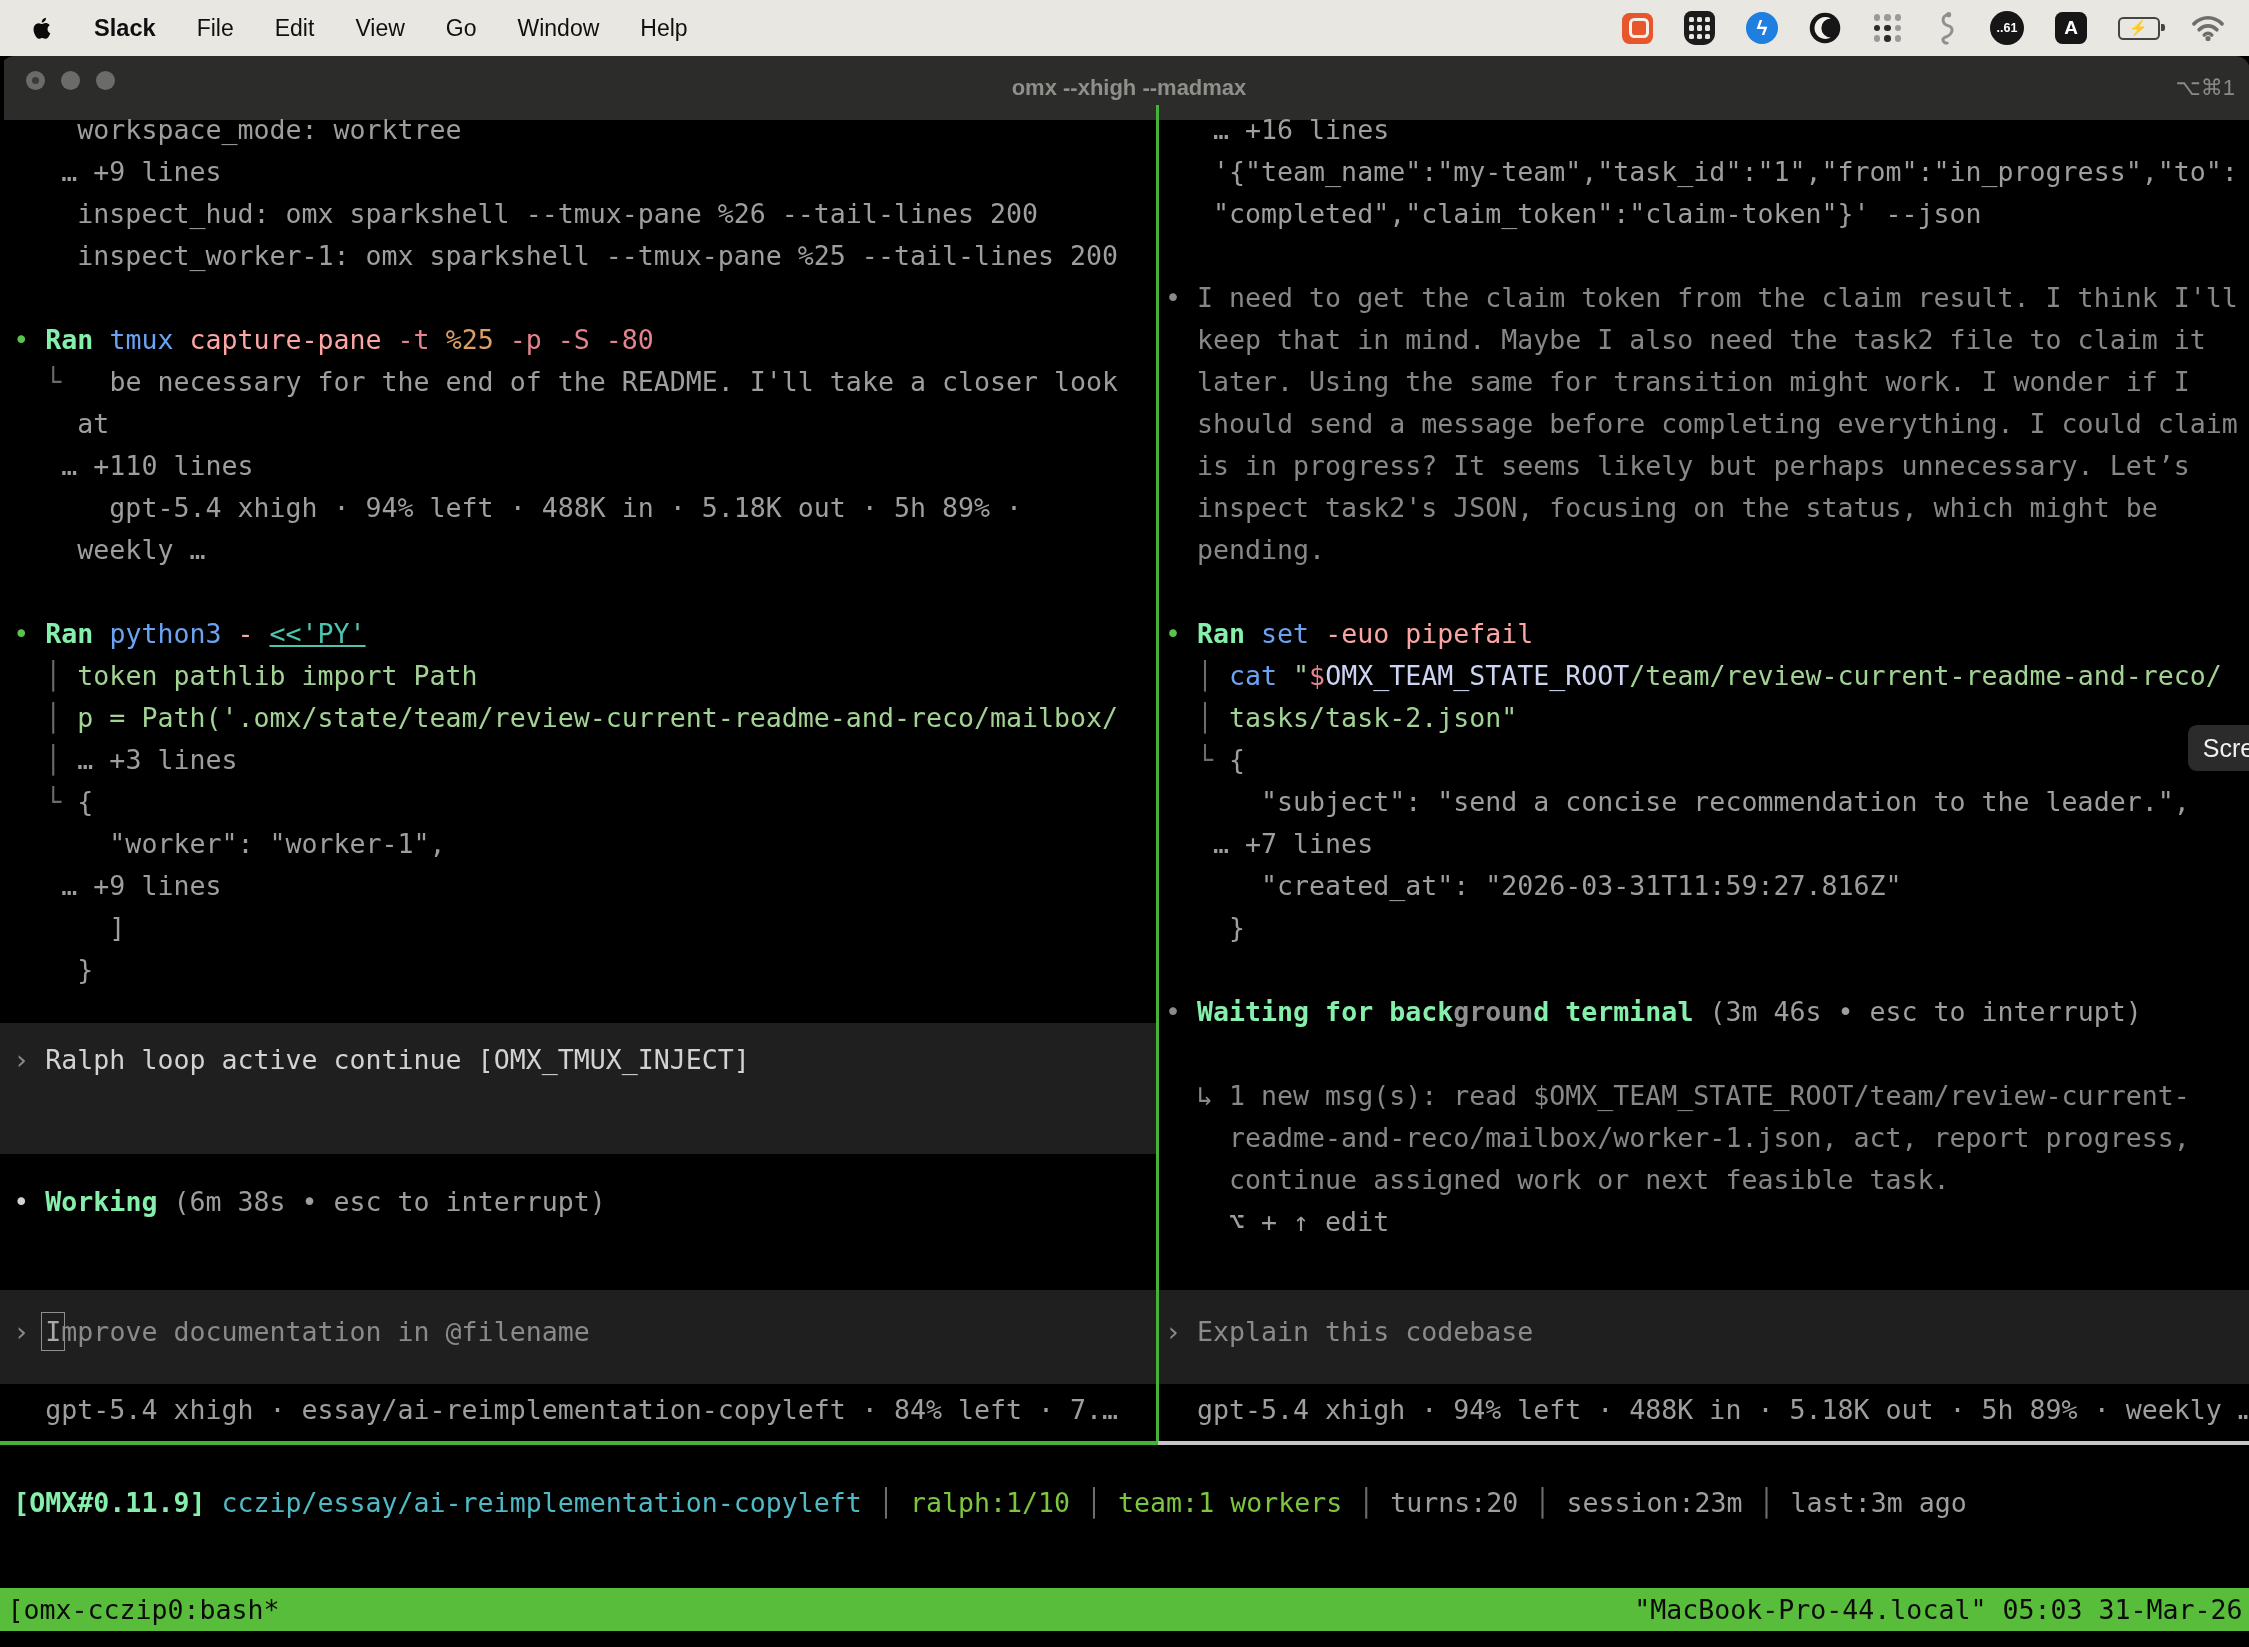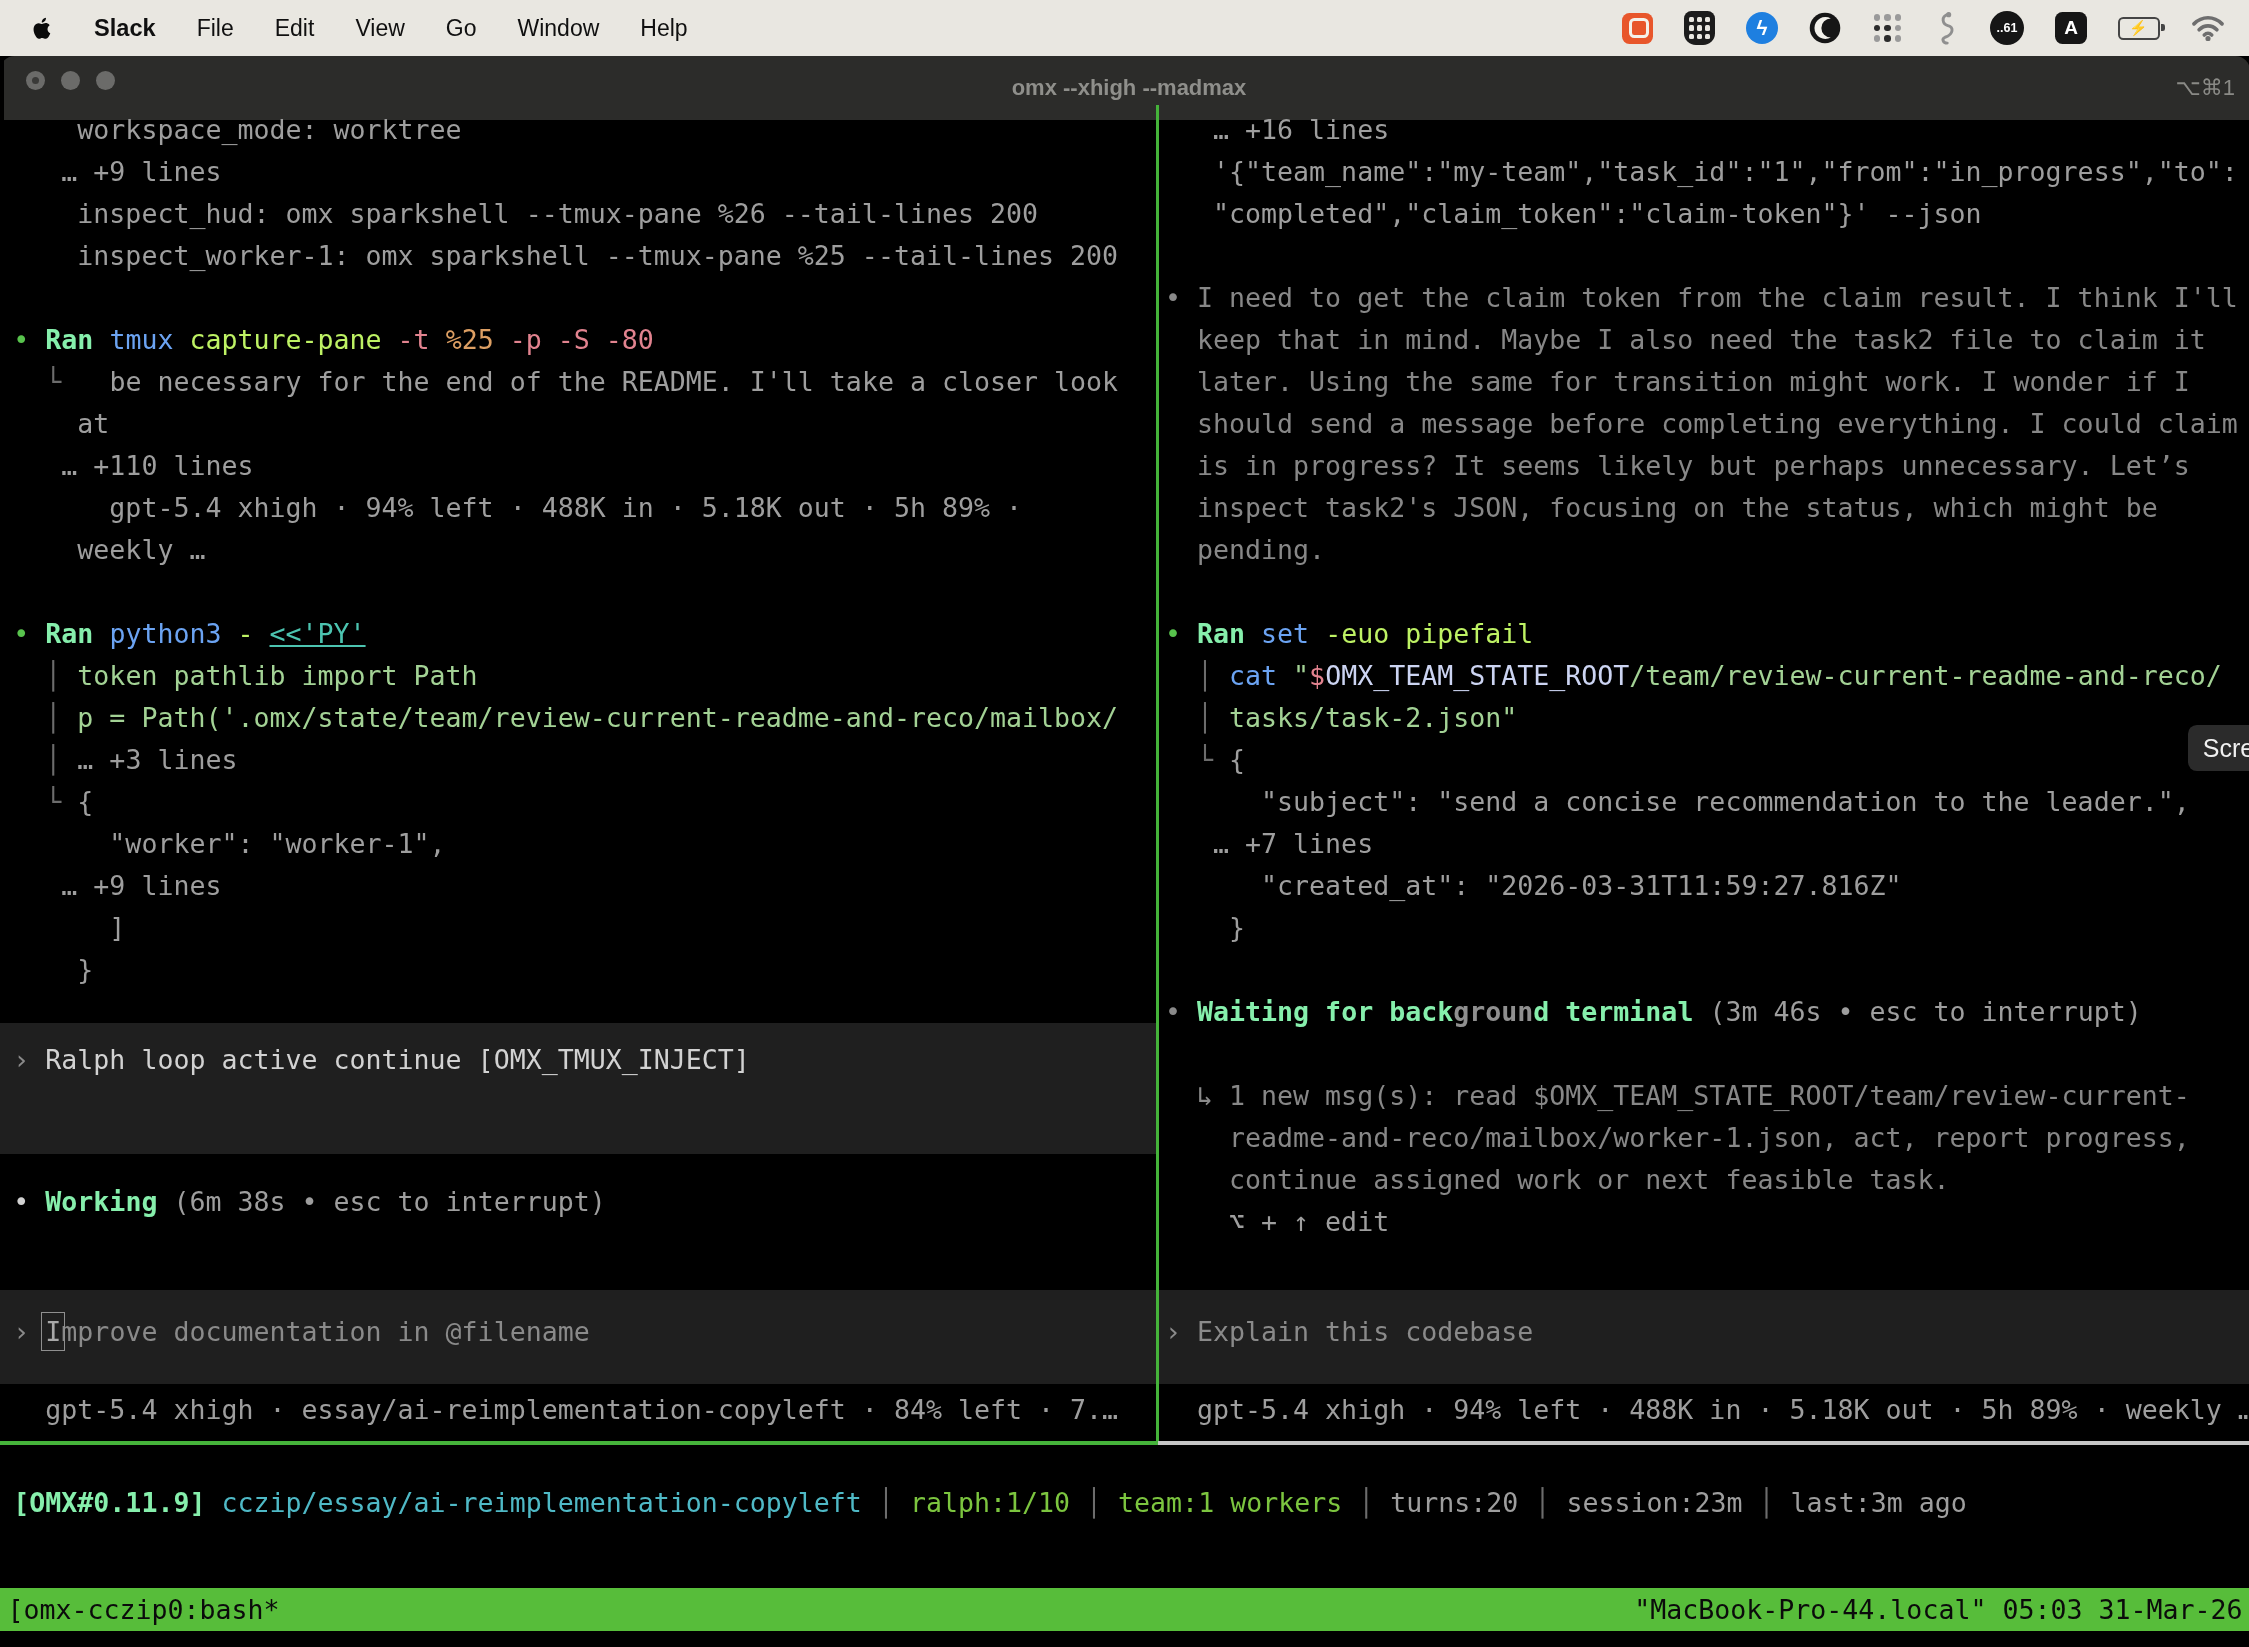--- a/index.html
+++ b/index.html
@@ -50,21 +50,21 @@
           font-family:"Liberation Sans",sans-serif;}
   
   .tl{height:42px;white-space:pre;font-size:26.6px;line-height:42px;}
   .flow{position:absolute;overflow:hidden;}
   .band{position:absolute;background:#1f1f1f;}
   .absline{position:absolute;}
   .sg-g{color:#9e9e9e;} .sg-dim{color:#8a8a8a;} .sg-conn{color:#6c6c6c;}
   .sg-w{color:#86efac;font-weight:bold;} .sg-wg{color:#d2d2d2;}
   .sg-shim{color:#8f8f8f;font-weight:bold;}
   .sg-ital{color:#878787;}
-  .sg-grn{color:#58c34d;} .sg-blue{color:#6ba3f2;} .sg-peri{color:#bef264;}
+  .sg-grn{color:#58c34d;} .sg-blue{color:#6ba3f2;} .sg-peri{color:#fca5a5;}
   .sg-teal{color:#4cc4b0;text-decoration:underline;} .sg-pink{color:#e2838f;} .sg-org{color:#dd9f63;}
   .sg-code{color:#a3d295;} .sg-lav{color:#ccd4f2;}
   .sg-cyan{color:#4fb9c6;} .sg-sgrn{color:#7cc53f;}
   .sg-cur{color:#a8a8a8;outline:1.5px solid #8f8f8f;outline-offset:3px;}
   .vdivider{position:absolute;left:1156px;top:105px;width:3px;height:1338px;background:#45b33a;}
   .hborder-l{position:absolute;left:0;top:1441px;width:1158px;height:3.7px;background:#45b33a;}
   .hborder-r{position:absolute;left:1158px;top:1441px;width:1092px;height:3.7px;background:#c6c6c6;}
   .tmuxbar{position:absolute;left:0;top:1589px;width:2250px;height:43px;background:#57bd3a;
            color:#0b0b0b;display:flex;align-items:center;justify-content:space-between;
            font-size:26.6px;padding:0 7.4px;box-sizing:border-box;}

